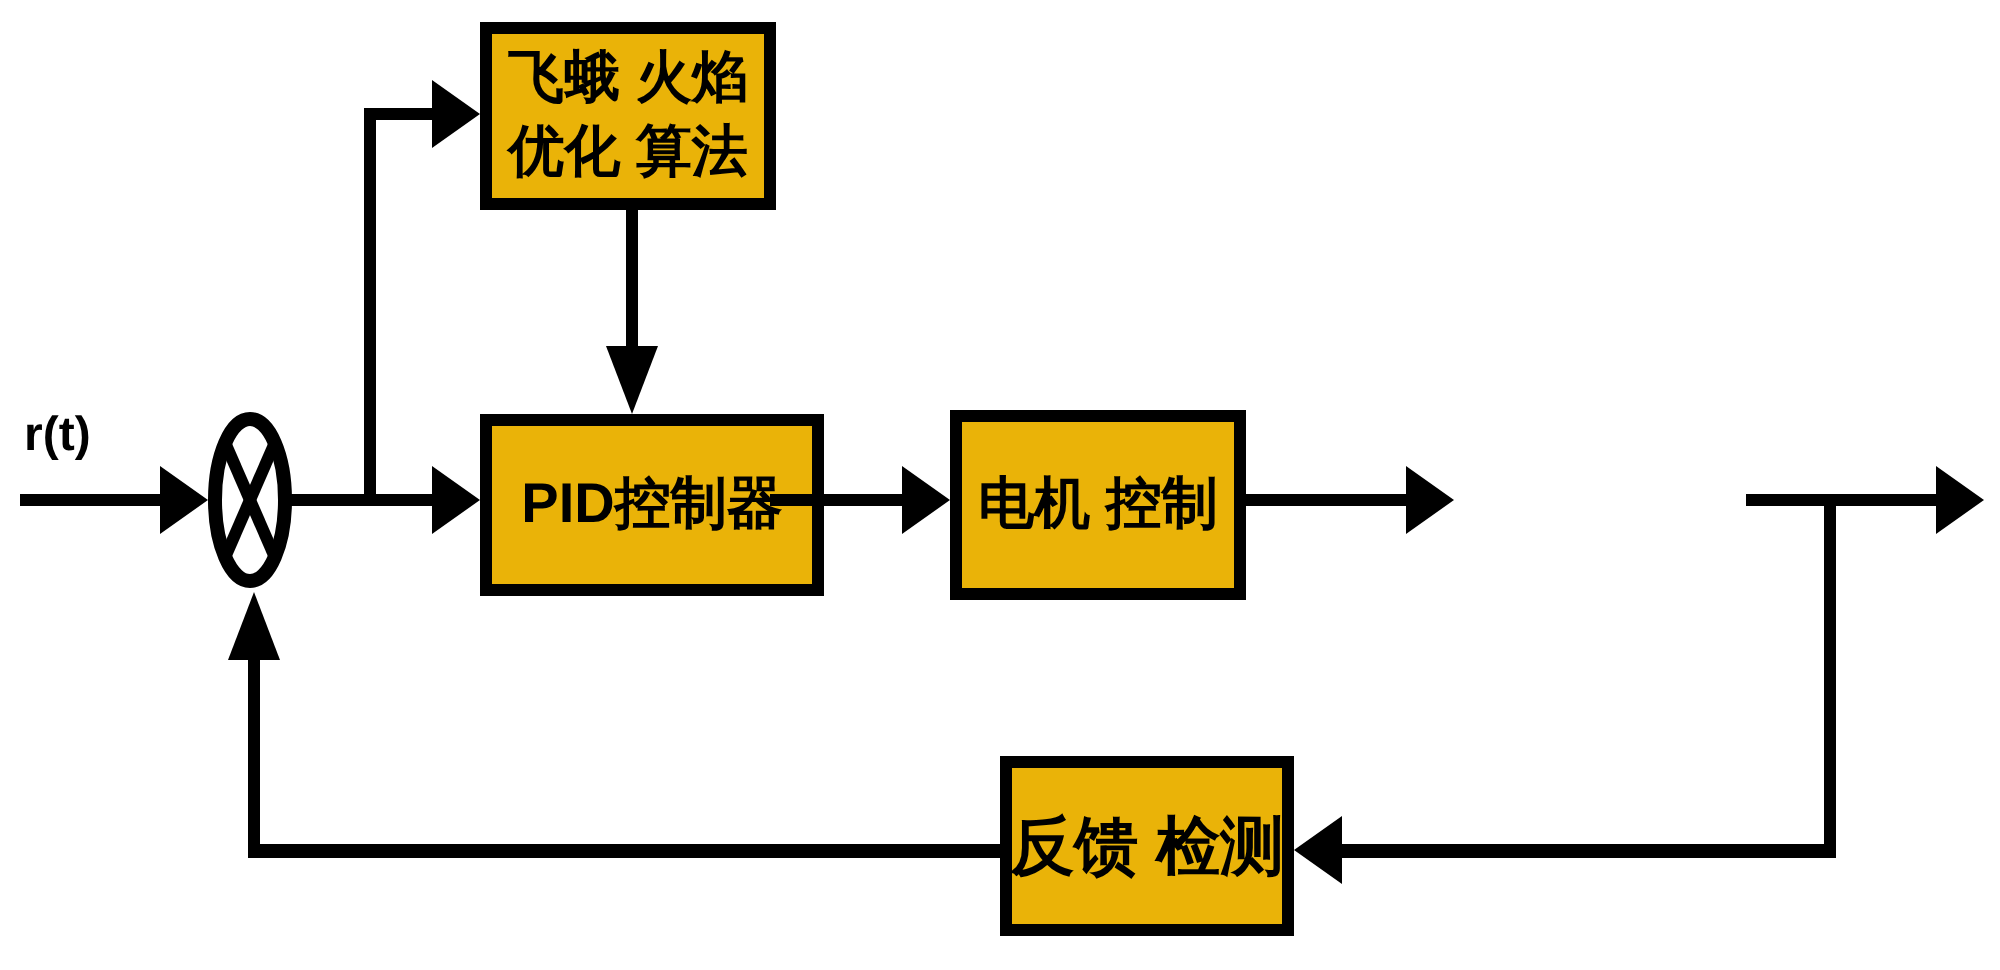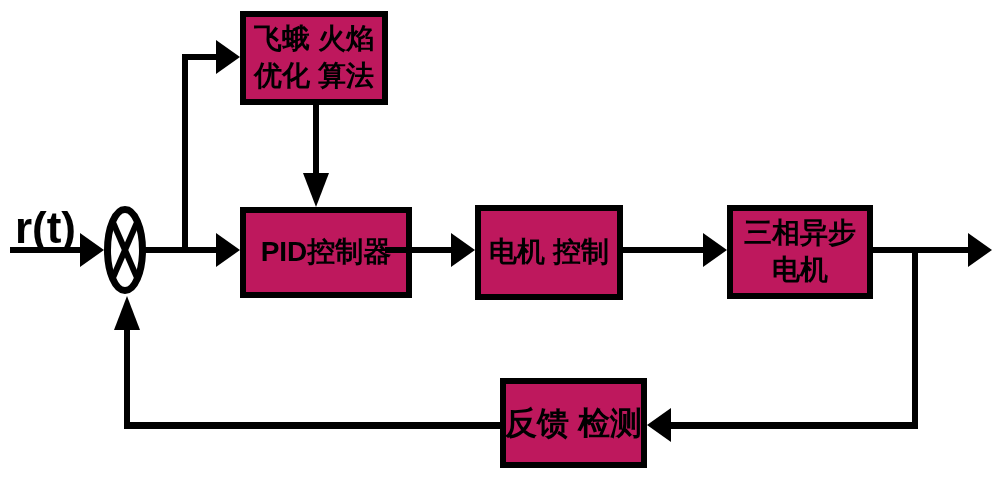--- a/index.html
+++ b/index.html
@@ -12,21 +12,21 @@
     width: 1000px;
     height: 485px;
     background: #ffffff;
     font-family: "Liberation Sans", sans-serif;
     overflow: hidden;
   }
   .block {
     position: absolute;
     box-sizing: border-box;
     border: 6px solid #000;
-    background: #be185d;
+    background: #eab308;
     display: flex;
     flex-direction: column;
     align-items: center;
     justify-content: center;
     text-align: center;
     font-weight: bold;
     color: #000;
     line-height: 1.32;
   }
   .block span { display: block; white-space: pre; }
@@ -42,22 +42,22 @@
   }
   .arrow { position: absolute; width: 0; height: 0; }
   .ar-r { border-top: 17px solid transparent; border-bottom: 17px solid transparent; border-left: 24px solid #000; }
   .ar-l { border-top: 17px solid transparent; border-bottom: 17px solid transparent; border-right: 24px solid #000; }
   .ar-d { border-left: 13px solid transparent; border-right: 13px solid transparent; border-top: 34px solid #000; }
   .ar-u { border-left: 13px solid transparent; border-right: 13px solid transparent; border-bottom: 34px solid #000; }
 
   .signal-label {
     position: absolute;
     width: 64px;
-    text-align: right;
-    font-size: 44px;
+    text-align: left;
+    font-size: 24px;
     font-weight: bold;
     color: #000;
     line-height: 1;
   }
   .junction { position: absolute; left: 104px; top: 206px; }
 </style>
 </head>
 <body>
 
 <div id="stage">
@@ -96,24 +96,20 @@
   <div class="wire" style="left:385px; top:247px; width:68px; height:6px;"></div>
   <div class="arrow ar-r" style="left:451px; top:233px;"></div>
 
   <div class="block blk-motor-control">
     <span>电机 控制</span>
   </div>
 
   <div class="wire" style="left:623px; top:247px; width:82px; height:6px;"></div>
   <div class="arrow ar-r" style="left:703px; top:233px;"></div>
 
-  <div class="block blk-motor">
-    <span>三相异步</span>
-    <span>电机</span>
-  </div>
 
   <div class="wire" style="left:873px; top:247px; width:97px; height:6px;"></div>
   <div class="arrow ar-r" style="left:968px; top:233px;"></div>
 
   <div class="wire" style="left:912px; top:250px; width:6px; height:175px;"></div>
   <div class="wire" style="left:669px; top:422px; width:249px; height:7px;"></div>
   <div class="arrow ar-l" style="left:647px; top:408px;"></div>
 
   <div class="block blk-feedback">
     <span>反馈 检测</span>

